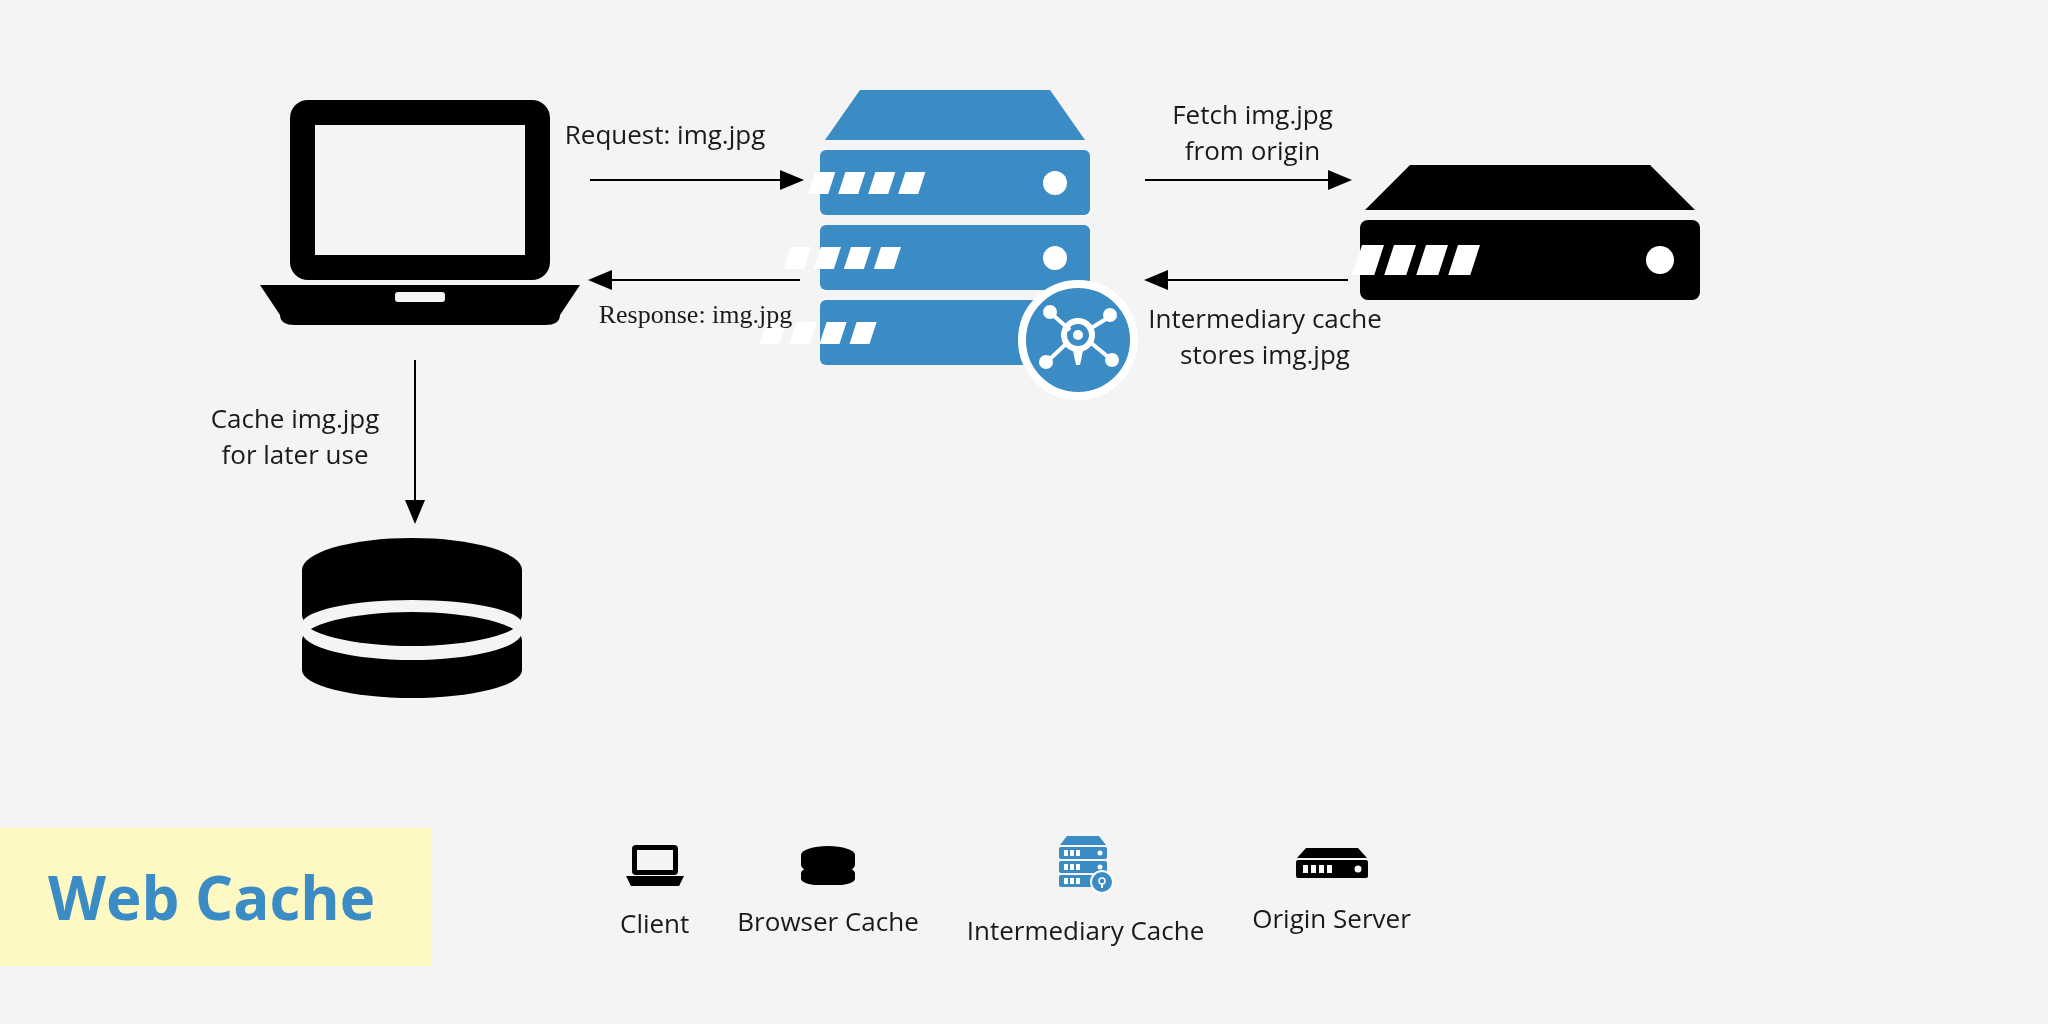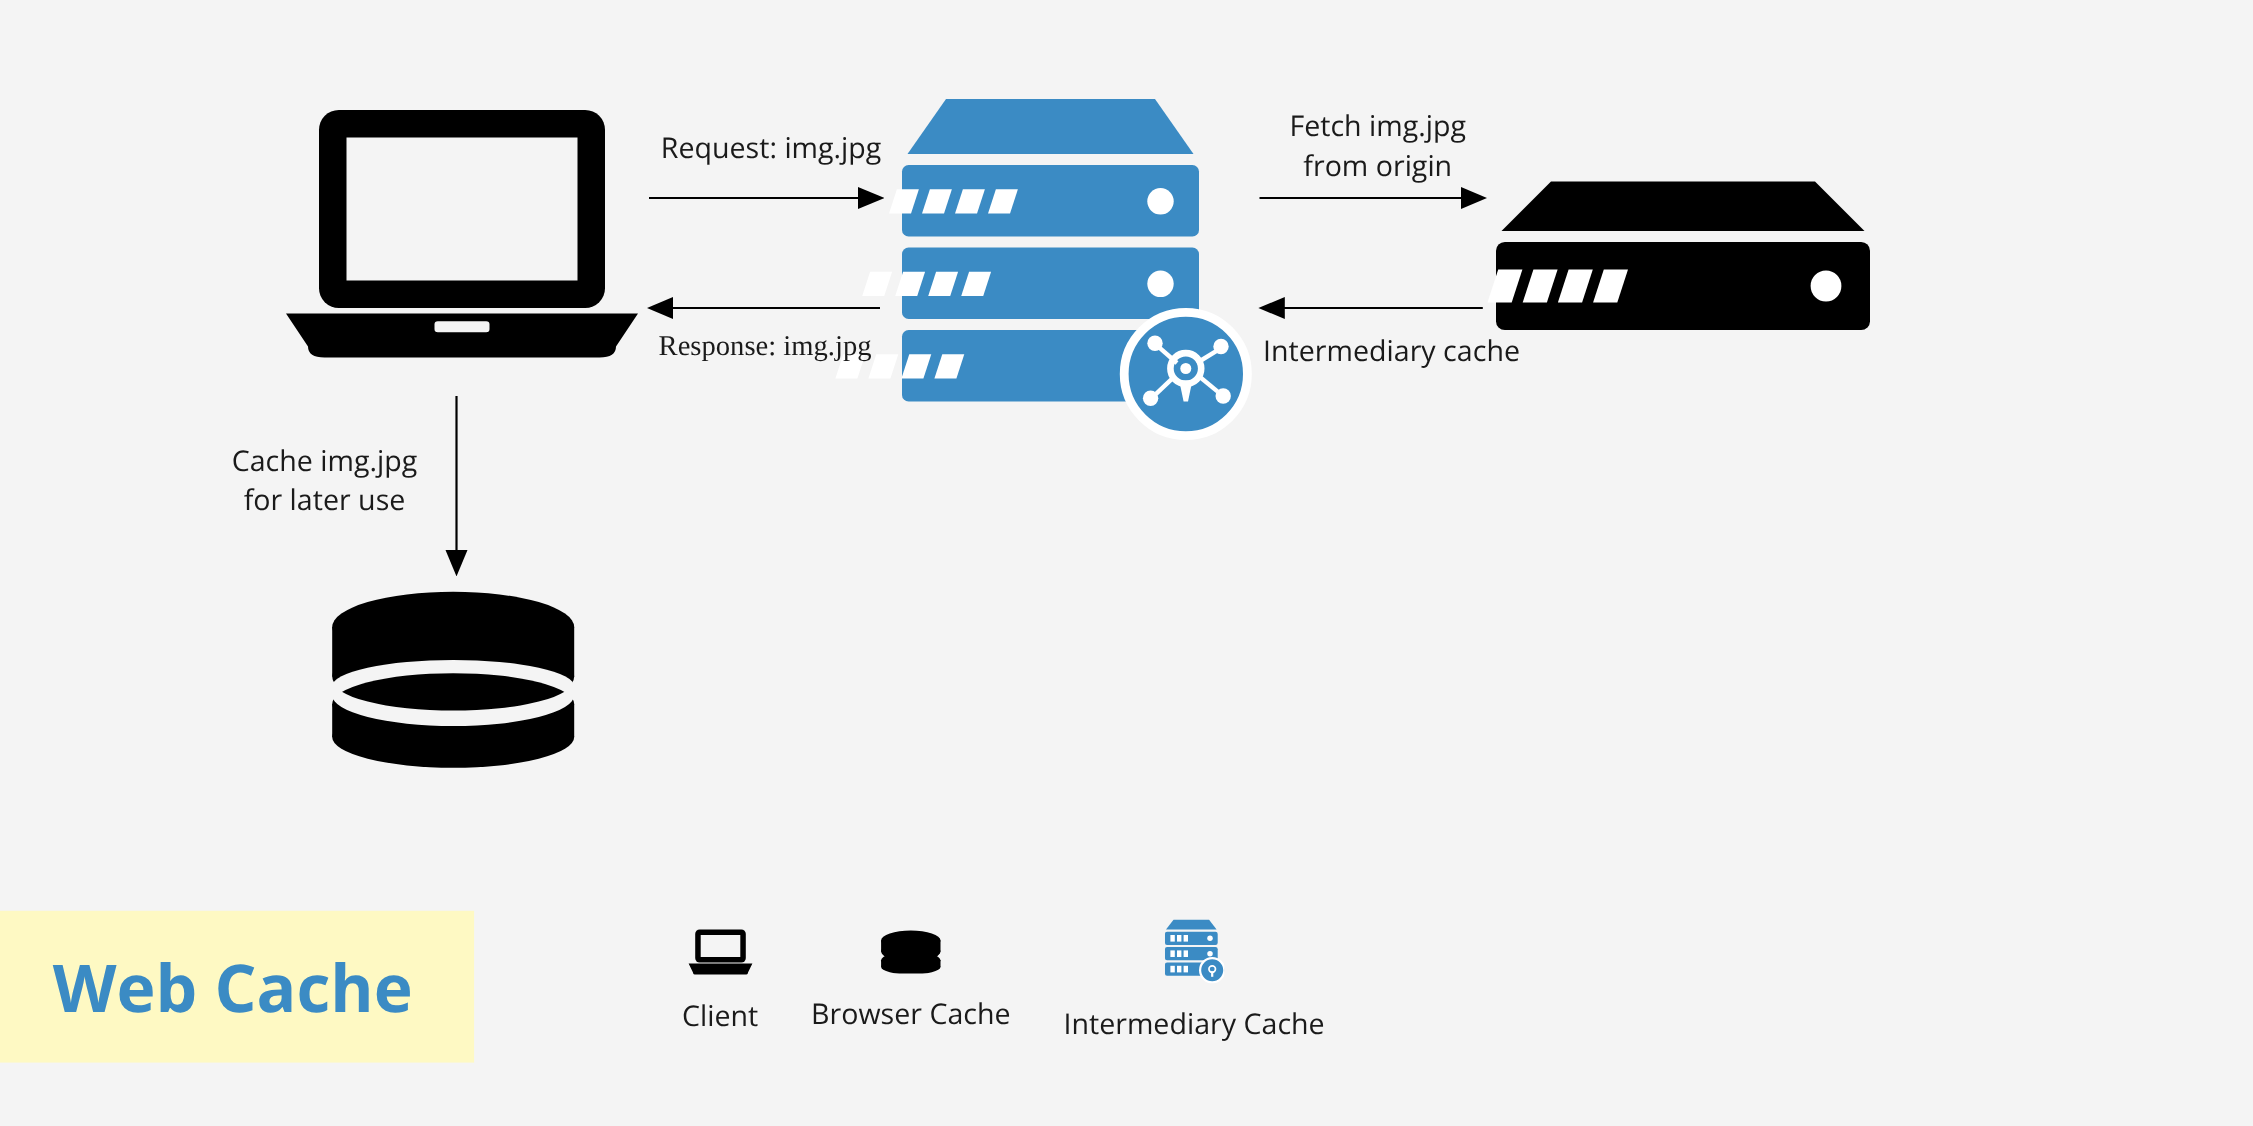--- a/index.html
+++ b/index.html
@@ -136,30 +136,31 @@
     <circle cx="300" cy="95" r="14" fill="#fff"></circle>
   </g>
 
   <line x1="590" y1="180" x2="800" y2="180" stroke="#000" stroke-width="2" marker-end="url(#arrow)"></line>
   <line x1="800" y1="280" x2="592" y2="280" stroke="#000" stroke-width="2" marker-end="url(#arrow)"></line>
   <line x1="1145" y1="180" x2="1348" y2="180" stroke="#000" stroke-width="2" marker-end="url(#arrow)"></line>
   <line x1="1348" y1="280" x2="1148" y2="280" stroke="#000" stroke-width="2" marker-end="url(#arrow)"></line>
   <line x1="415" y1="360" x2="415" y2="520" stroke="#000" stroke-width="2" marker-end="url(#arrow)"></line>
 </svg>
 
-<div class="label" style="left:596px; top:116px; width:210px;">Request: img.jpg</div>
+<div class="label" style="left:560px; top:116px; width:210px;">Request: img.jpg</div>
 <div class="label" style="left:578px; top:300px; width:235px;font-family:Liberation Serif, serif;">Response: img.jpg</div>
 
 <div class="label" style="left:1145px; top:96px; width:215px;">
   <div>Fetch img.jpg</div>
   <div>from origin</div>
 </div>
 
 <div class="label" style="left:1140px; top:300px; width:250px;">
   <div>Intermediary cache</div>
+  <div>stores img.jpg</div>
 </div>
 
 <div class="label" style="left:200px; top:400px; width:190px;">
   <div>Cache img.jpg</div>
   <div>for later use</div>
 </div>
 
 <div class="title-box">
   <span>Web Cache</span>
 </div>
@@ -205,14 +206,26 @@
       <rect x="5" y="42" width="4" height="6" fill="#fff"></rect>
         <rect x="11" y="42" width="4" height="6" fill="#fff"></rect>
         <rect x="17" y="42" width="4" height="6" fill="#fff"></rect>
       <circle cx="43" cy="46" r="11" fill="#3b8bc4" stroke="#fff" stroke-width="2"></circle>
       <circle cx="43" cy="45" r="3" fill="none" stroke="#fff" stroke-width="1.5"></circle>
       <rect x="42" y="47" width="2" height="5" fill="#fff"></rect>
     </svg>
     <span>Intermediary Cache</span>
   </div>
 
+  <div class="legend-item">
+    <svg width="72" height="34" viewBox="0 0 72 34">
+      <path d="M10,0 L62,0 L71,10 L1,10 Z" fill="#000"></path>
+      <rect x="0" y="12" width="72" height="18" rx="2" fill="#000"></rect>
+      <rect x="7" y="17" width="5" height="8" fill="#fff"></rect>
+        <rect x="15" y="17" width="5" height="8" fill="#fff"></rect>
+        <rect x="23" y="17" width="5" height="8" fill="#fff"></rect>
+        <rect x="31" y="17" width="5" height="8" fill="#fff"></rect>
+      <circle cx="62" cy="21" r="3.5" fill="#fff"></circle>
+    </svg>
+    <span>Origin Server</span>
+  </div>
 
 </div>
 
 </body></html>

